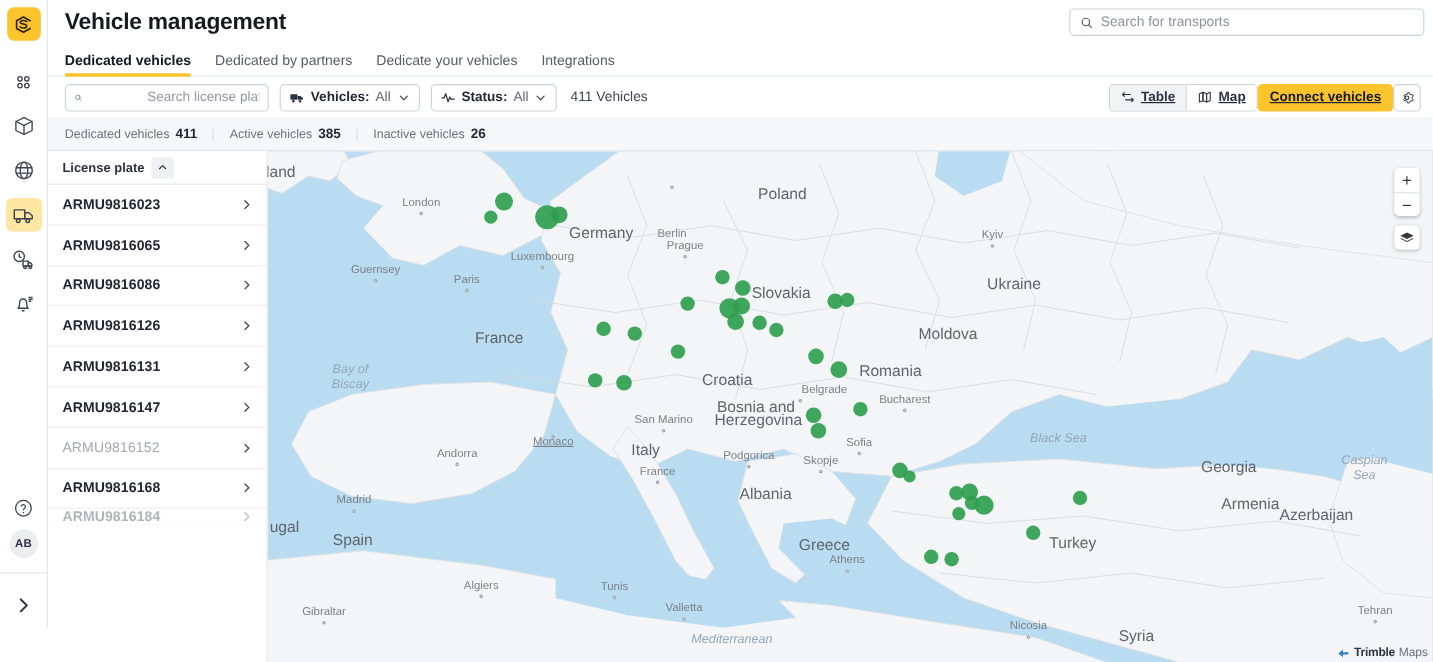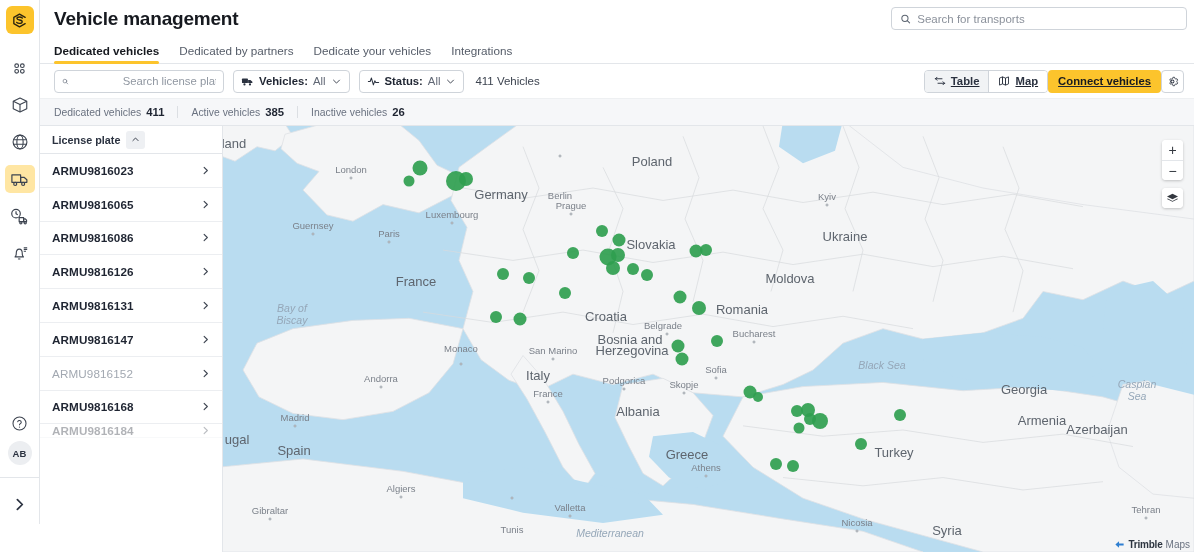--- a/index.html
+++ b/index.html
@@ -564,27 +564,27 @@
             <div class="maplabel city" style="left: 348px; top: 79px;">Prague</div>
             <div class="citydot" style="left: 348px; top: 88px;"></div>
             <div class="maplabel city" style="left: 604px; top: 70px;">Kyiv</div>
             <div class="citydot" style="left: 604px; top: 79px;"></div>
             <div class="maplabel city" style="left: 229px; top: 88px;">Luxembourg</div>
             <div class="citydot" style="left: 229px; top: 97px;"></div>
             <div class="maplabel city" style="left: 166px; top: 107px;">Paris</div>
             <div class="citydot" style="left: 166px; top: 116px;"></div>
             <div class="maplabel city" style="left: 90px; top: 99px;">Guernsey</div>
             <div class="citydot" style="left: 90px; top: 108px;"></div>
-            <div class="maplabel city" style="left: 238px; top: 222px;">Monaco</div>
+            <div class="maplabel city" style="left: 238px; top: 242px; text-decoration: underline;">Monaco</div>
             <div class="citydot" style="left: 238px; top: 238px;"></div>
             <div class="maplabel city" style="left: 330px; top: 224px;">San Marino</div>
             <div class="citydot" style="left: 330px; top: 233px;"></div>
             <div class="maplabel city" style="left: 325px; top: 267px;">France</div>
             <div class="citydot" style="left: 325px; top: 276px;"></div>
-            <div class="maplabel city" style="left: 440px; top: 199px;">Belgrade</div>
+            <div class="maplabel city" style="left: 464px; top: 199px;">Belgrade</div>
             <div class="citydot" style="left: 444px; top: 208px;"></div>
             <div class="maplabel city" style="left: 531px; top: 207px;">Bucharest</div>
             <div class="citydot" style="left: 531px; top: 216px;"></div>
             <div class="maplabel city" style="left: 493px; top: 243px;">Sofia</div>
             <div class="citydot" style="left: 493px; top: 252px;"></div>
             <div class="maplabel city" style="left: 401px; top: 254px;">Podgorica</div>
             <div class="citydot" style="left: 401px; top: 263px;"></div>
             <div class="maplabel city" style="left: 461px; top: 258px;">Skopje</div>
             <div class="citydot" style="left: 461px; top: 267px;"></div>
             <div class="maplabel city" style="left: 483px; top: 341px;">Athens</div>
@@ -594,21 +594,21 @@
             <div class="maplabel city" style="left: 923px; top: 383px;">Tehran</div>
             <div class="citydot" style="left: 923px; top: 392px;"></div>
             <div class="maplabel city" style="left: 158px; top: 252px;">Andorra</div>
             <div class="citydot" style="left: 158px; top: 261px;"></div>
             <div class="maplabel city" style="left: 72px; top: 291px;">Madrid</div>
             <div class="citydot" style="left: 72px; top: 300px;"></div>
             <div class="maplabel city" style="left: 47px; top: 384px;">Gibraltar</div>
             <div class="citydot" style="left: 47px; top: 393px;"></div>
             <div class="maplabel city" style="left: 178px; top: 362px;">Algiers</div>
             <div class="citydot" style="left: 178px; top: 371px;"></div>
-            <div class="maplabel city" style="left: 289px; top: 363px; margin-top: 40px;">Tunis</div>
+            <div class="maplabel city" style="left: 289px; top: 363px;">Tunis</div>
             <div class="citydot" style="left: 289px; top: 372px;"></div>
             <div class="maplabel city" style="left: 347px; top: 381px;">Valletta</div>
             <div class="citydot" style="left: 347px; top: 390px;"></div>
             <div class="marker" style="width: 15px; height: 15px; background: rgb(47, 158, 79); left: 197px; top: 42px;"></div>
             <div class="marker" style="width: 11px; height: 11px; background: rgb(47, 158, 79); left: 186px; top: 55px;"></div>
             <div class="marker" style="width: 20px; height: 20px; background: rgb(47, 158, 79); left: 233px; top: 55px;"></div>
             <div class="marker" style="width: 14px; height: 14px; background: rgb(47, 158, 79); left: 243px; top: 53px;"></div>
             <div class="marker" style="width: 12px; height: 12px; background: rgb(47, 158, 79); left: 379px; top: 105px;"></div>
             <div class="marker" style="width: 13px; height: 13px; background: rgb(47, 158, 79); left: 396px; top: 114px;"></div>
             <div class="marker" style="width: 12px; height: 12px; background: rgb(47, 158, 79); left: 350px; top: 127px;"></div>

